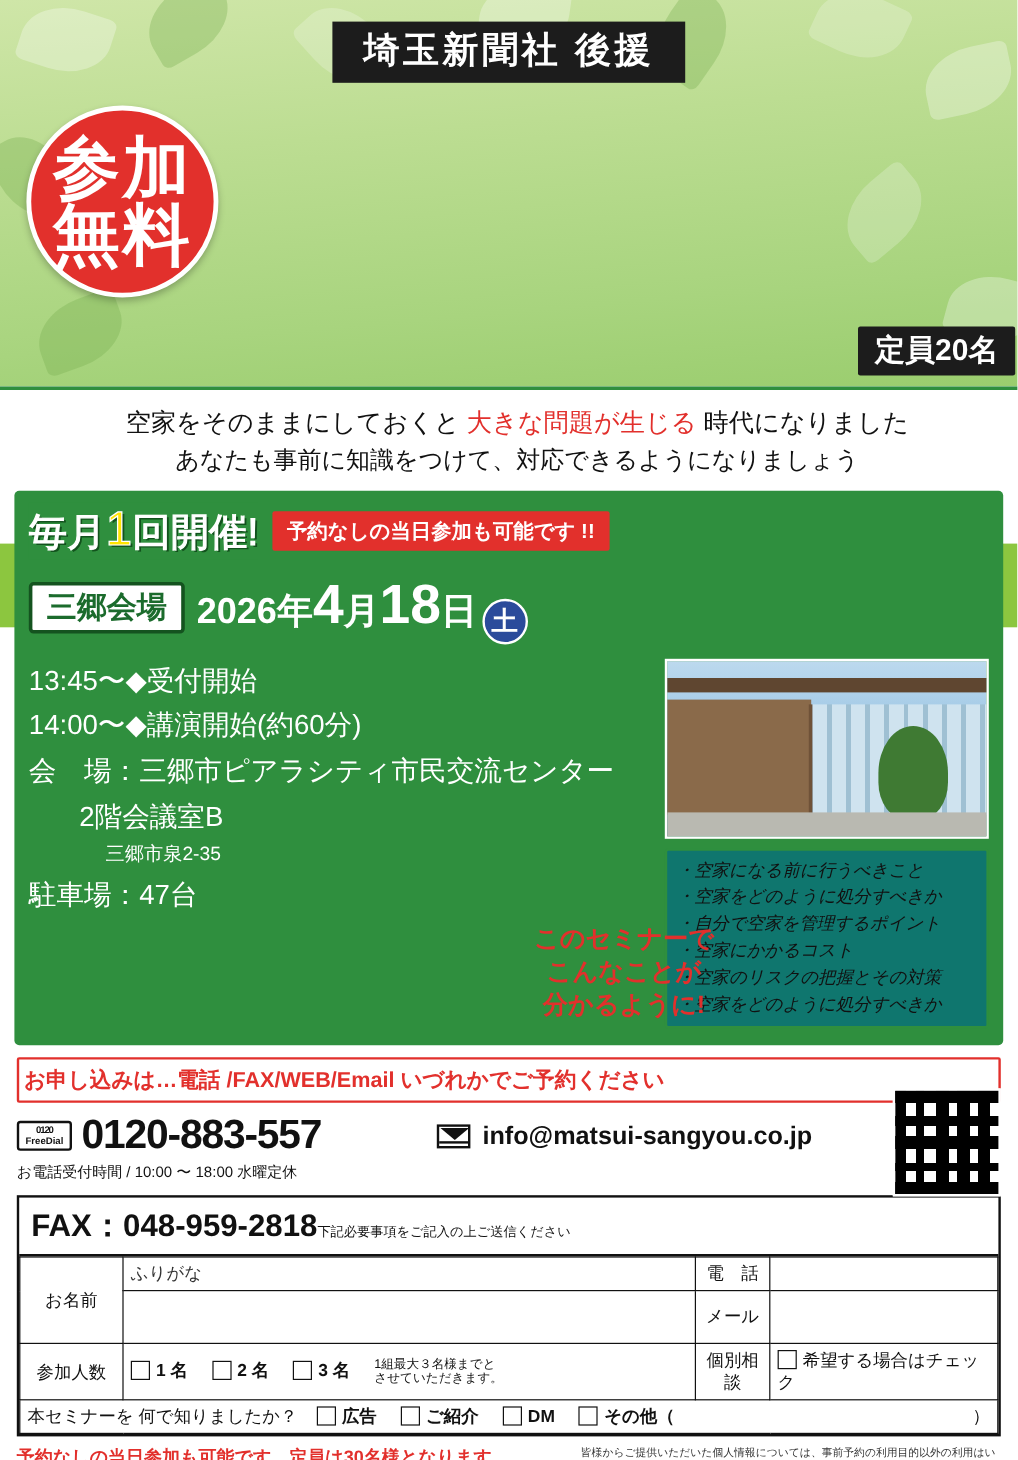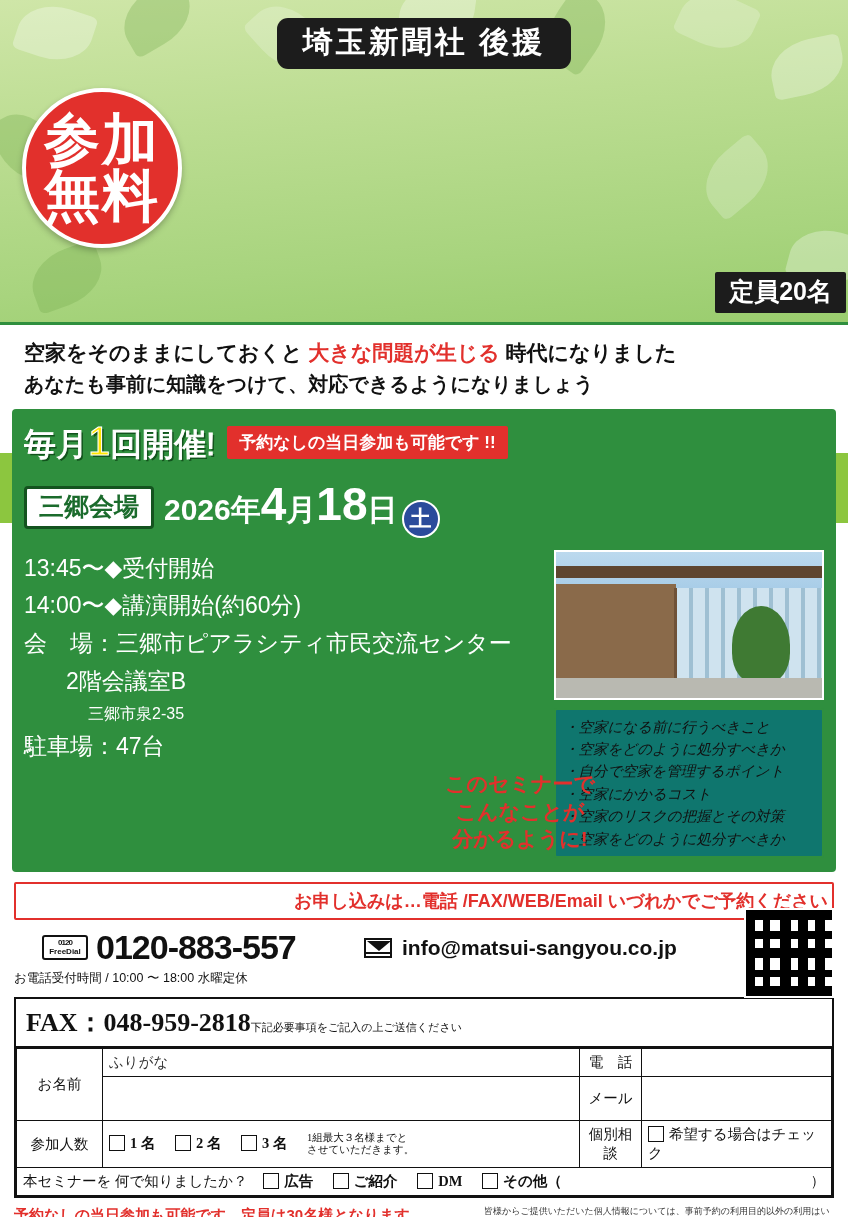--- a/index.html
+++ b/index.html
@@ -32,21 +32,21 @@
 
   .header-inner { position:relative; z-index:3; text-align:center; padding-top: 18px;}
   .support-band {
     display:inline-block;
     background:#1c1c1c;
     color:#fff;
     font-size: 30px;
     font-weight: bold;
     letter-spacing: 3px;
     padding: 4px 26px 6px 26px;
-    border-radius: 11px;
+    border-radius: 0;
   }
   .title-main {
     margin-top: 6px;
     font-size: 72px;
     line-height: 0.98;
     font-weight: bold;
     color: #e2302c;
     -webkit-text-stroke: 0px;
     text-shadow:
       3px 0 0 #fff, -3px 0 0 #fff, 0 3px 0 #fff, 0 -3px 0 #fff,
@@ -71,22 +71,23 @@
   }
   .free-badge span { display:block; }
 
   
   .midsection {
     position: relative;
     background: #ffffff;
     border-top: 3px solid #2f8f3e;
   }
   .lead {
+    text-align:center;
     padding: 12px 10px 2px 24px;
-    font-size: 21px; font-weight: bold; line-height: 1.5;
+    font-size: 21px; font-weight: normal; line-height: 1.5;
     position:relative; z-index:4;
   }
   .lead .hl { color:#e2302c; }
   .lead .l2 { font-size: 20px; }
 
   .village {
     position:absolute; left:0; right:0; top: 58px; height: 140px; z-index:1;
     overflow:hidden;
   }
   .hill {
@@ -170,30 +171,30 @@
   .speech {
     position: absolute; left: 433px; bottom: 20px;
     color:#e2302c; font-weight:bold; font-size: 21px; line-height:1.3;
     text-align:center; z-index: 6;
   }
 
   
   .contact { padding: 10px 14px 4px 14px; position:relative;}
   .apply-bar {
     border: 2px solid #e2302c; color:#e2302c; font-weight:bold;
-    font-size: 18px; text-align:right; padding: 5px 4px; border-radius: 2px;
+    font-size: 18px; text-align:left; padding: 5px 4px; border-radius: 2px;
   }
   .contact-row { display:flex; align-items: flex-start; margin-top: 8px; gap: 10px;}
   .tel-col { flex: 0 0 340px; }
   .freedial {
     display:flex; align-items:center; gap: 8px;
   }
   .fd-icon {
     border: 2px solid #111; border-radius: 3px; font-size: 8px; line-height:1.05;
-    padding: 2px 3px; text-align:center; font-weight:bold; width: 46px; margin-left: 28px;
+    padding: 2px 3px; text-align:center; font-weight:bold; width: 46px;
   }
   .fd-icon .o { letter-spacing: -1px; }
   .telno { font-size: 34px; font-weight: bold; letter-spacing: -1px;}
   .tel-hours { font-size: 12.5px; margin-top: 3px;}
   .web-col { flex: 1 1 auto; }
   .web-btn {
     background:#111; color:#fff; font-weight:bold; font-size: 16px;
     padding: 7px 10px; border-radius: 16px; display:flex; align-items:center; gap:8px;
     width: 340px;
   }
@@ -214,21 +215,21 @@
     border: 2px solid #fff;
   }
   .qr:before{
     content:""; position:absolute; left:0; top:0; right:0; bottom:0;
     background:
       linear-gradient(0deg, #000 0 12%, transparent 12% 22%, #000 22% 30%, transparent 30% 44%, #000 44% 56%, transparent 56% 66%, #000 66% 76%, transparent 76% 88%, #000 88% 100%);
     mix-blend-mode: multiply;
   }
 
   
-  .faxblock { margin: 6px 14px 0 14px; border: 2px solid #111; font-family: Liberation Serif, serif; }
+  .faxblock { margin: 6px 14px 0 14px; border: 2px solid #111; }
   .fax-head { display:flex; align-items: baseline; padding: 6px 8px 6px 10px; border-bottom: 2px solid #111;}
   .fax-no { font-size: 26px; font-weight:bold; letter-spacing: 0px;}
   .fax-note { font-size: 11px; }
   table.form { width: 100%; border-collapse: collapse; }
   table.form td { border: 1px solid #111; font-size: 14.5px; padding: 4px 6px; }
   .lbl { text-align:center; width: 86px; background:#fff; font-size: 14.5px;}
   .furigana { font-size: 13px; color:#333; height: 26px; vertical-align: top;}
   .namecell { height: 44px; }
   .rlbl { text-align:center; width: 62px;}
   .rval { width: 190px; }

